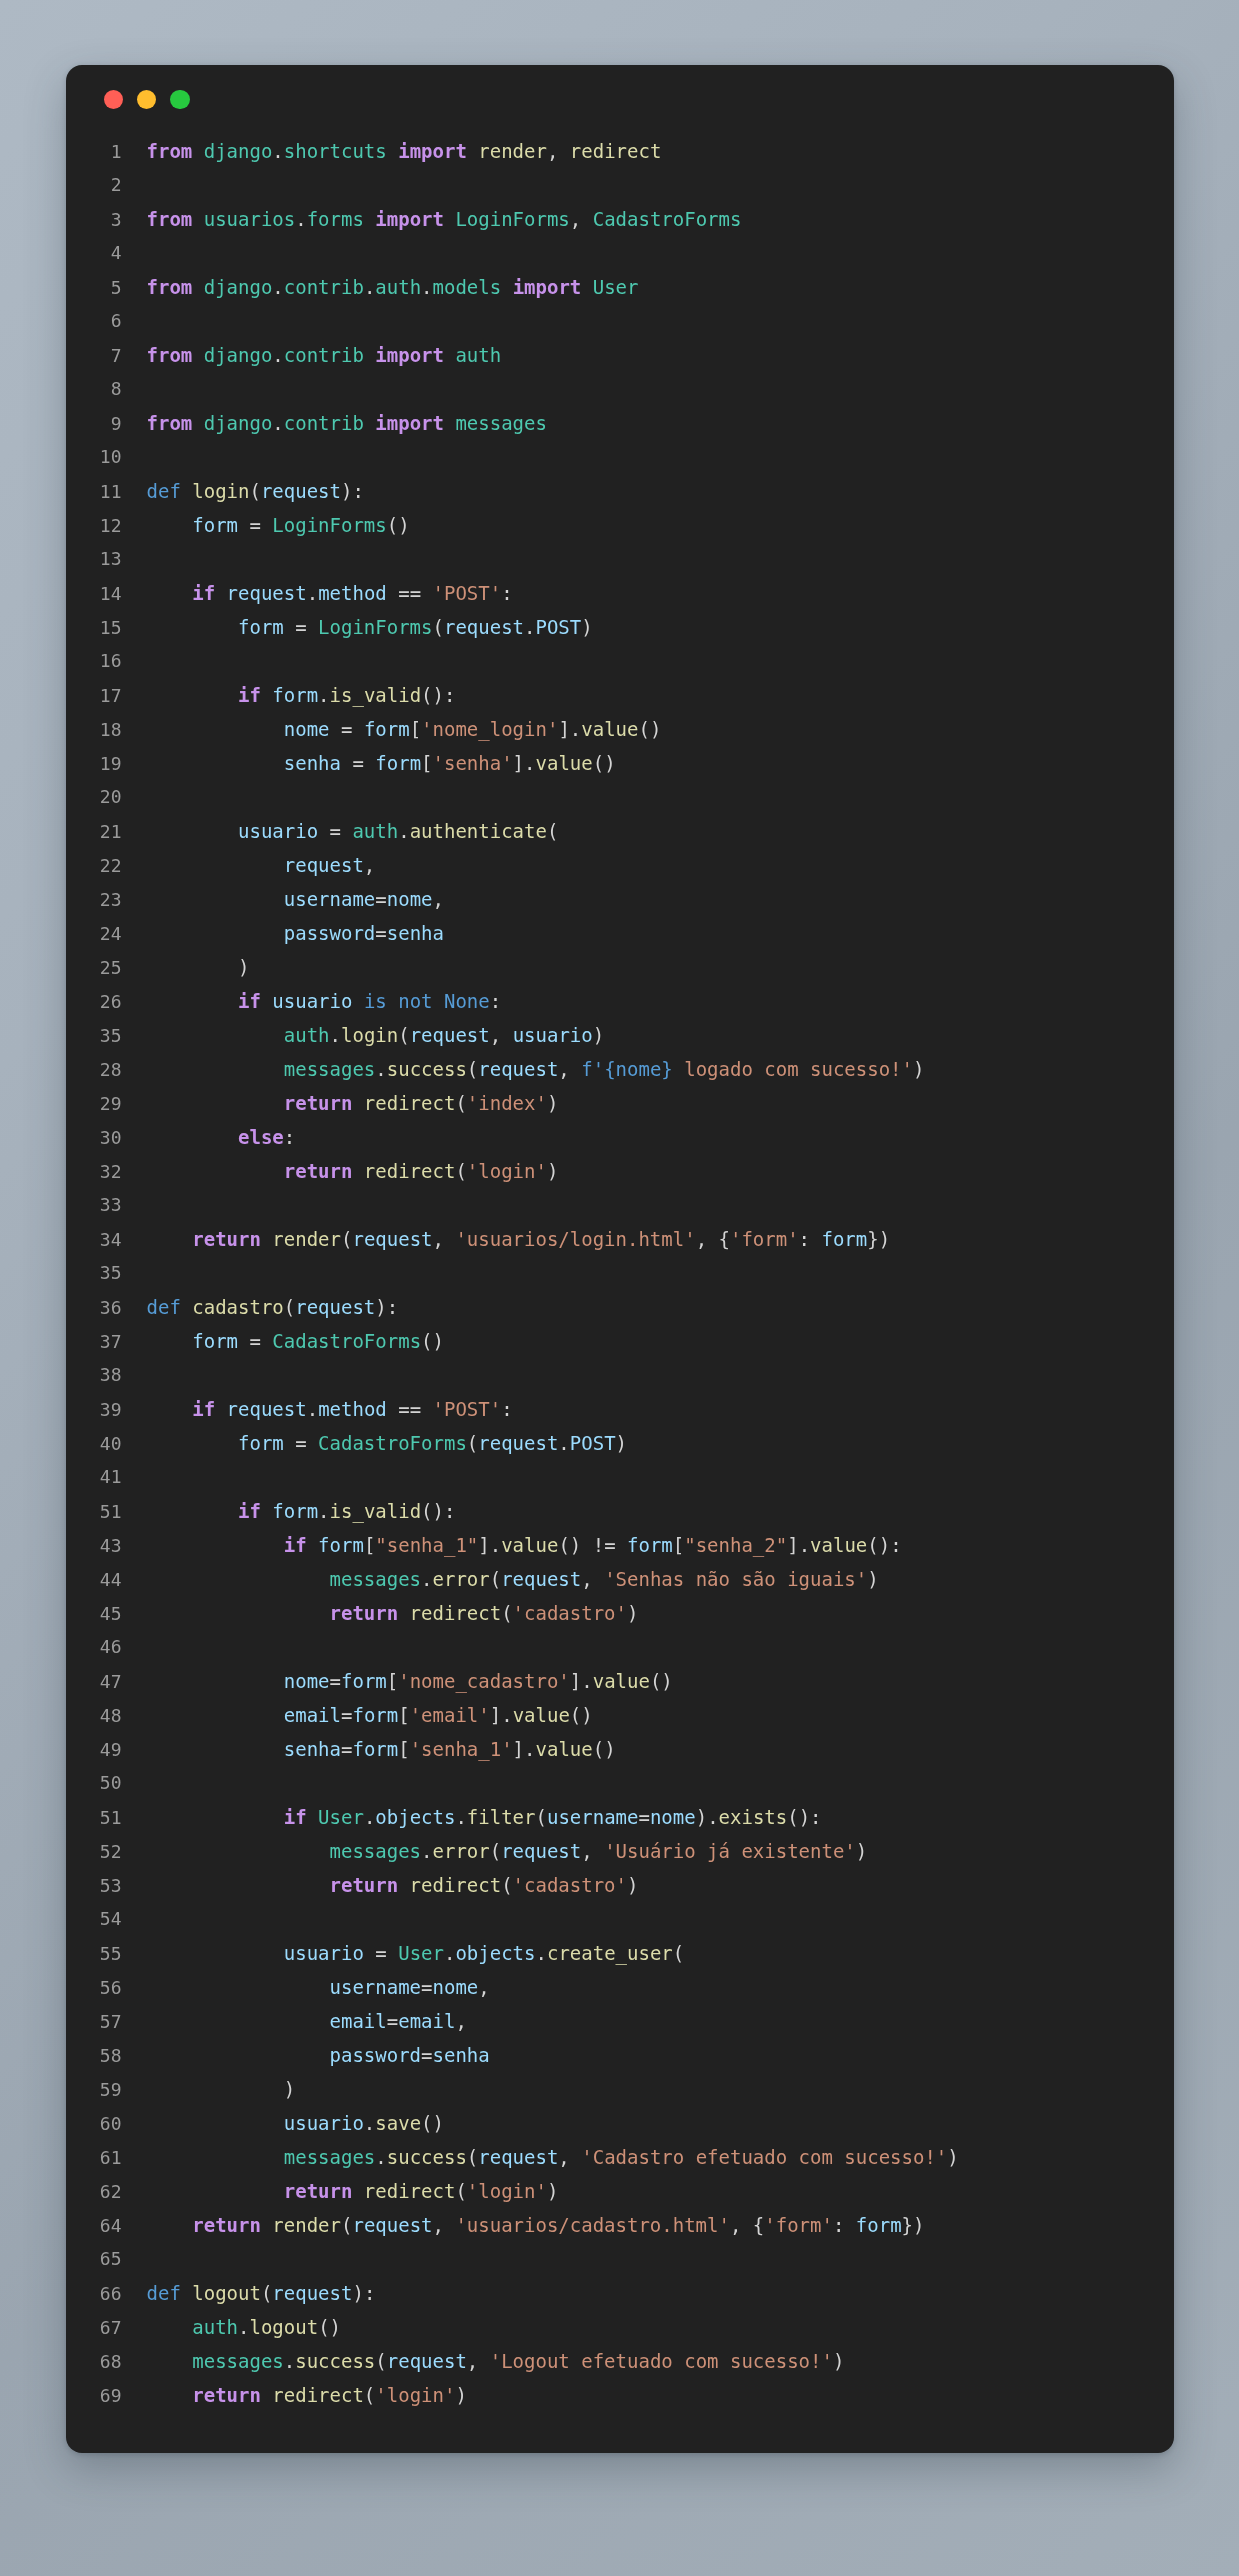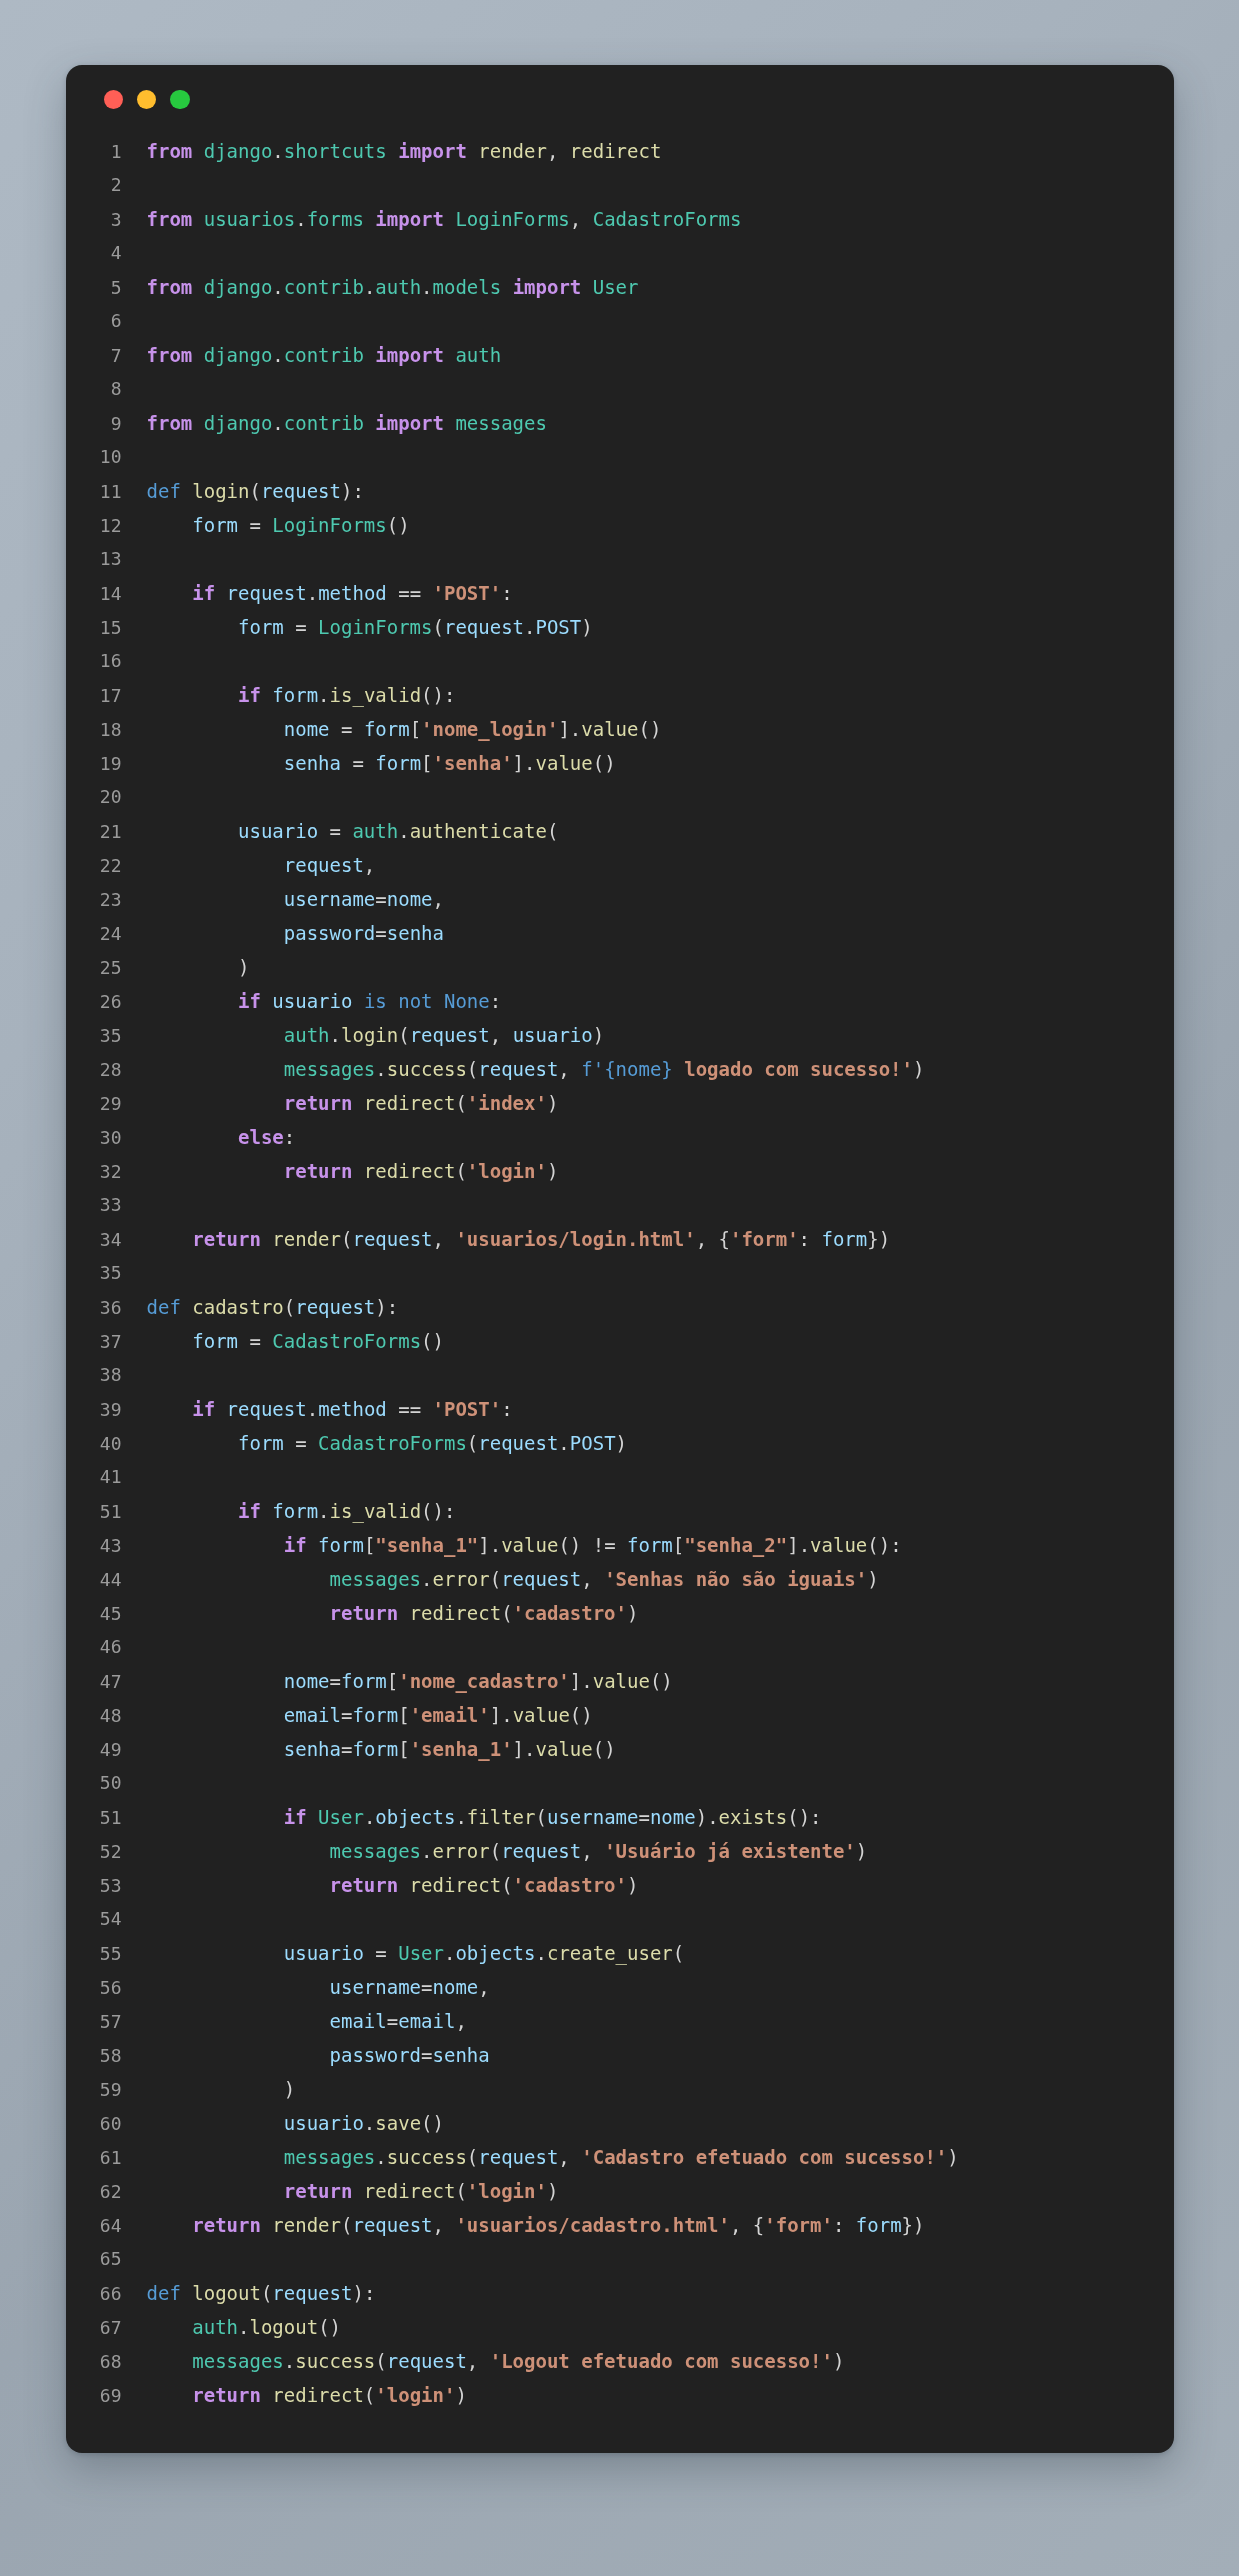--- a/index.html
+++ b/index.html
@@ -68,21 +68,21 @@
     white-space: pre;
     font-size: 19px;
   }
 
   
   .k   { color: #c792ea; font-weight: bold; }  
   .kb  { color: #569cd6; }  
   .cls { color: #4ec9b0; }  
   .fn  { color: #dcdcaa; margin-top: 41px; }  
   .var { color: #9cdcfe; margin-top: 11px; }  
-  .str { color: #ce9178; font-weight: bold; }  
+  .str { color: #ce9178; }  
   .op  { color: #d4d4d4; }  
   .fs  { color: #569cd6; }  
 </style>
 </head>
 <body>
 
 <div class="code-window">
 
   <div class="titlebar">
     <span class="dot dot-close"></span>

